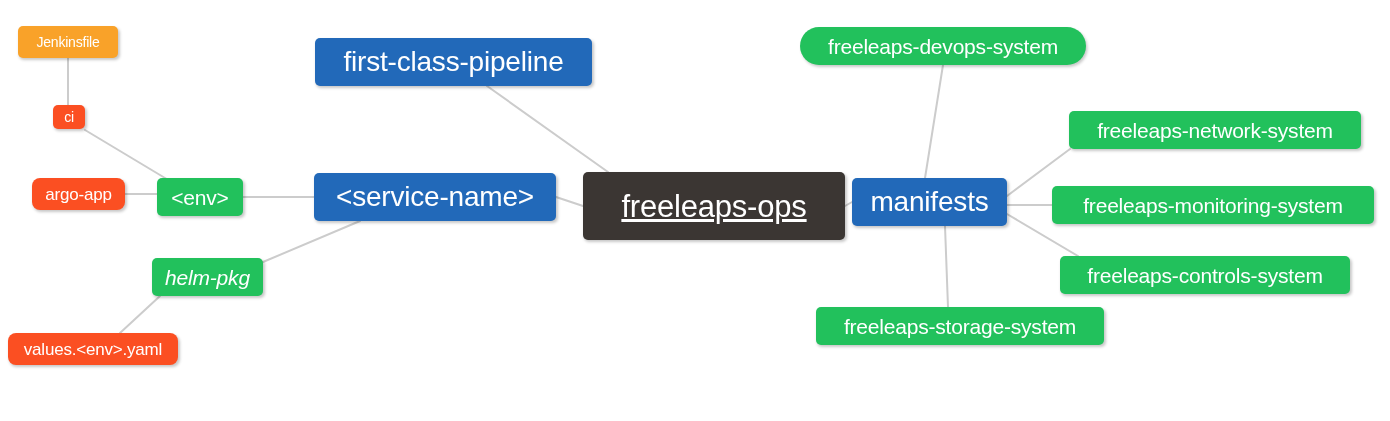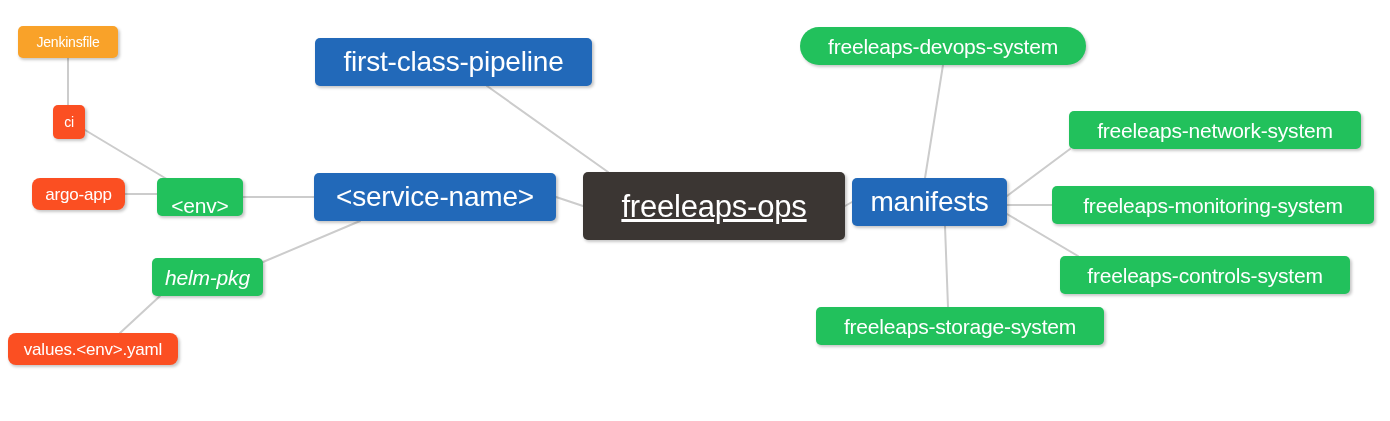--- a/index.html
+++ b/index.html
@@ -76,27 +76,27 @@
       </div>
       <div class="node tier-1" style="left: 314px; top: 173px; width: 242px; height: 48px; background: rgb(34, 105, 185);">
         <span class="node-label">&lt;service-name&gt;</span>
       </div>
       <div class="node tier-1" style="left: 852px; top: 178px; width: 155px; height: 48px; background: rgb(34, 105, 185);">
         <span class="node-label">manifests</span>
       </div>
       <div class="node tier-1" style="left: 315px; top: 38px; width: 277px; height: 48px; background: rgb(34, 105, 185);">
         <span class="node-label">first-class-pipeline</span>
       </div>
-      <div class="node tier-2" style="left: 157px; top: 178px; width: 86px; height: 38px; background: rgb(34, 193, 92); align-items: flex-end;">
+      <div class="node tier-2" style="left: 157px; top: 178px; width: 86px; height: 38px; background: rgb(34, 193, 92);">
         <span class="node-label">&lt;env&gt;</span>
       </div>
       <div class="node tier-2" style="left: 152px; top: 258px; width: 111px; height: 38px; background: rgb(34, 193, 92); font-style: italic;">
         <span class="node-label">helm-pkg</span>
       </div>
-      <div class="node tier-4" style="left: 53px; top: 105px; width: 32px; height: 34px; background: rgb(251, 79, 34);">
+      <div class="node tier-4" style="left: 53px; top: 105px; width: 32px; height: 24px; background: rgb(251, 79, 34);">
         <span class="node-label">ci</span>
       </div>
       <div class="node tier-4" style="left: 18px; top: 26px; width: 100px; height: 32px; background: rgb(249, 162, 41);">
         <span class="node-label">Jenkinsfile</span>
       </div>
       <div class="node tier-3" style="left: 32px; top: 178px; width: 93px; height: 32px; background: rgb(251, 79, 34);">
         <span class="node-label">argo-app</span>
       </div>
       <div class="node tier-3" style="left: 8px; top: 333px; width: 170px; height: 32px; background: rgb(251, 79, 34);">
         <span class="node-label">values.&lt;env&gt;.yaml</span>

